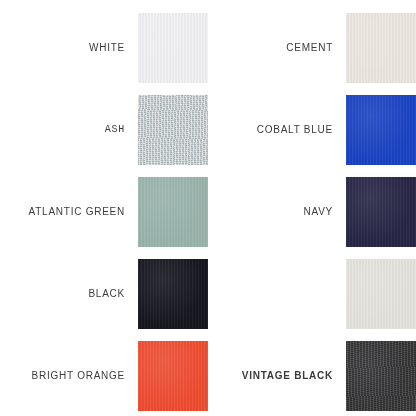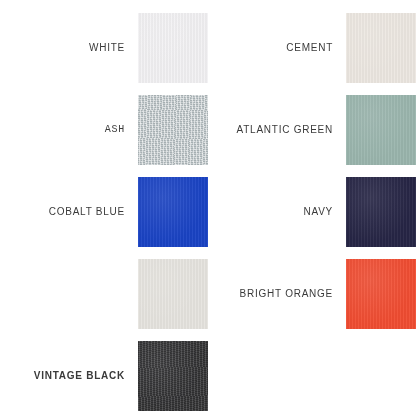--- a/index.html
+++ b/index.html
@@ -99,34 +99,38 @@
     <span class="swatch-label" style="color: rgb(58, 58, 58);">CEMENT</span>
     <div class="swatch-chip tex-cloth" style="background-color: rgb(236, 231, 225);"></div>
   </div>
 
   <div class="swatch-row">
     <span class="swatch-label" style="color: rgb(58, 58, 58); font-family: Liberation Mono, monospace;">ASH</span>
     <div class="swatch-chip tex-heather" style="background-color: rgb(204, 210, 211);"></div>
   </div>
 
   <div class="swatch-row">
-    <span class="swatch-label" style="color: rgb(58, 58, 58);">ATLANTIC GREEN</span>
-    <div class="swatch-chip tex-cloth" style="background-color: rgb(154, 181, 173);"></div>
+    <span class="swatch-label" style="color: rgb(58, 58, 58);">COBALT BLUE</span>
+    <div class="swatch-chip tex-cloth" style="background-color: rgb(26, 67, 196);"></div>
   </div>
 
   <div class="swatch-row">
-    <span class="swatch-label" style="color: rgb(58, 58, 58);">COBALT BLUE</span>
-    <div class="swatch-chip tex-cloth" style="background-color: rgb(26, 67, 196);"></div>
+    <span class="swatch-label" style="color: rgb(58, 58, 58);">ATLANTIC GREEN</span>
+    <div class="swatch-chip tex-cloth" style="background-color: rgb(154, 181, 173);"></div>
   </div>
 
   <div class="swatch-row">
     <span class="swatch-label" style="color: rgb(58, 58, 58);">NAVY</span>
     <div class="swatch-chip tex-cloth" style="background-color: rgb(38, 37, 69);"></div>
   </div>
 
+  <div class="swatch-row">
+    <span class="swatch-label" style="color: rgb(58, 58, 58);">BLACK</span>
+    <div class="swatch-chip tex-cloth" style="background-color: rgb(22, 22, 31);"></div>
+  </div>
 
   <div class="swatch-row">
     <div class="swatch-chip tex-cloth" style="background-color: rgb(230, 228, 223);"></div>
   </div>
 
   <div class="swatch-row">
     <span class="swatch-label" style="color: rgb(58, 58, 58);">BRIGHT ORANGE</span>
     <div class="swatch-chip tex-cloth" style="background-color: rgb(240, 77, 50);"></div>
   </div>
 

